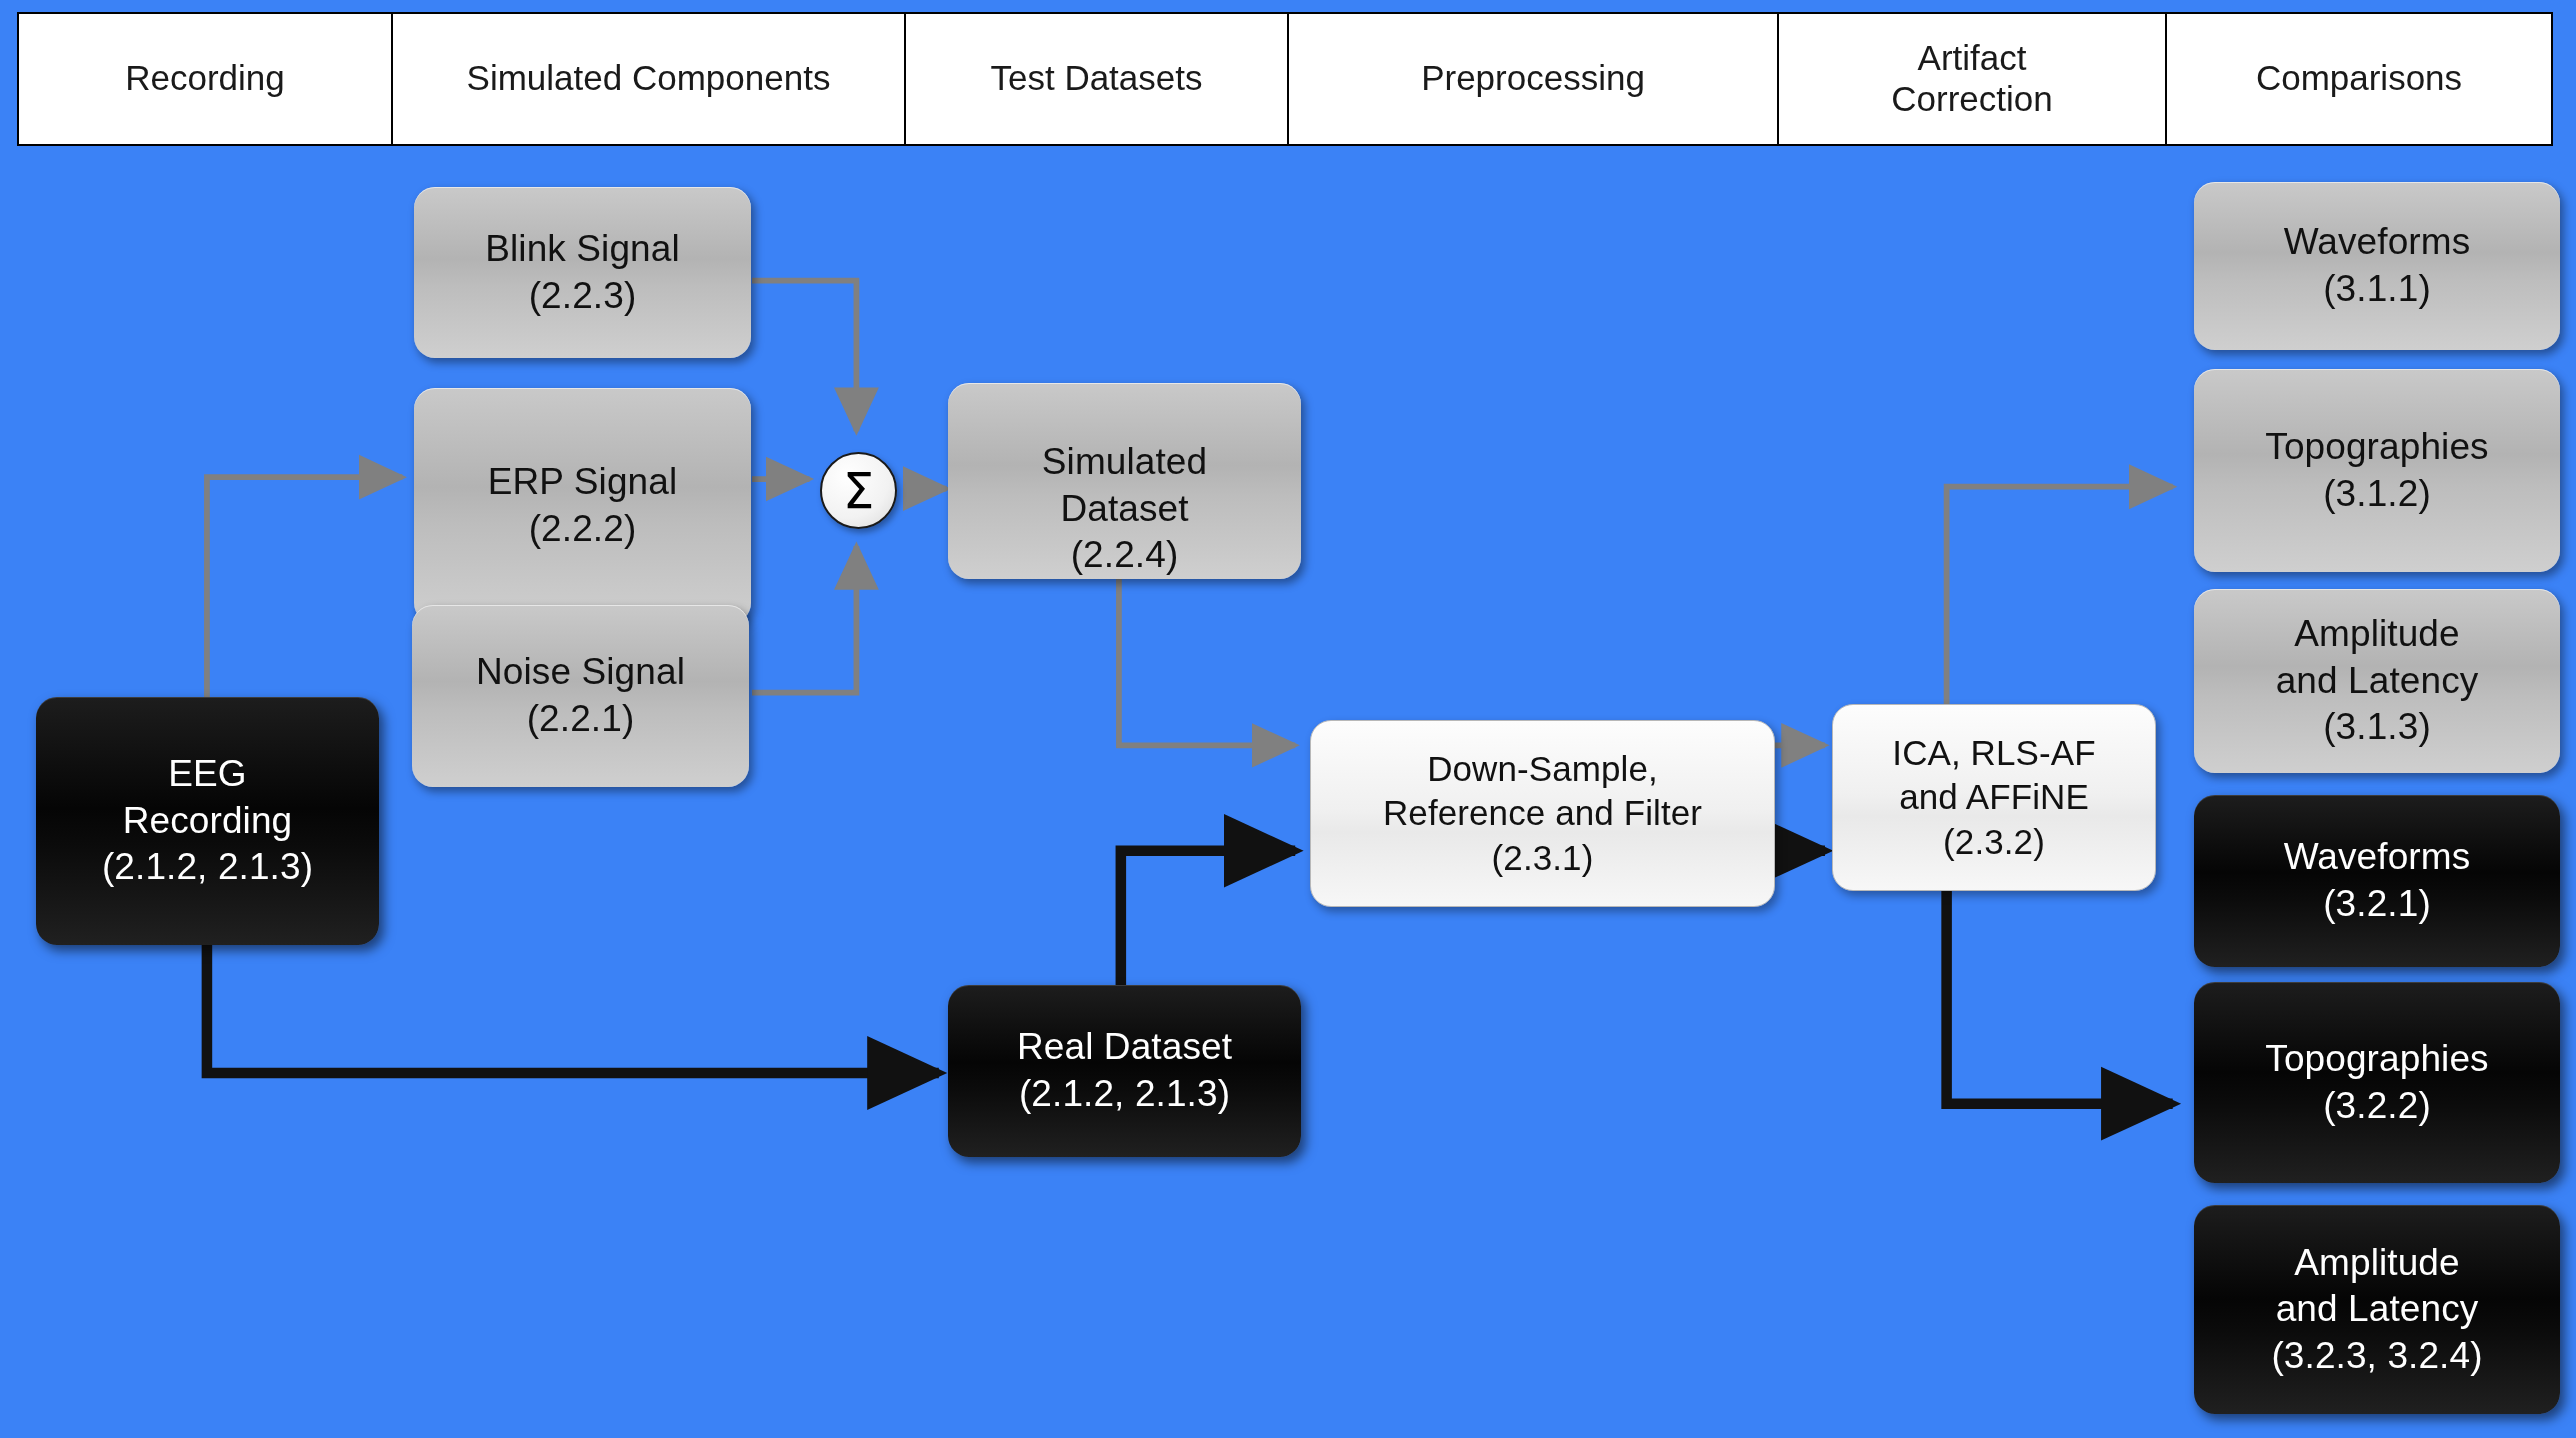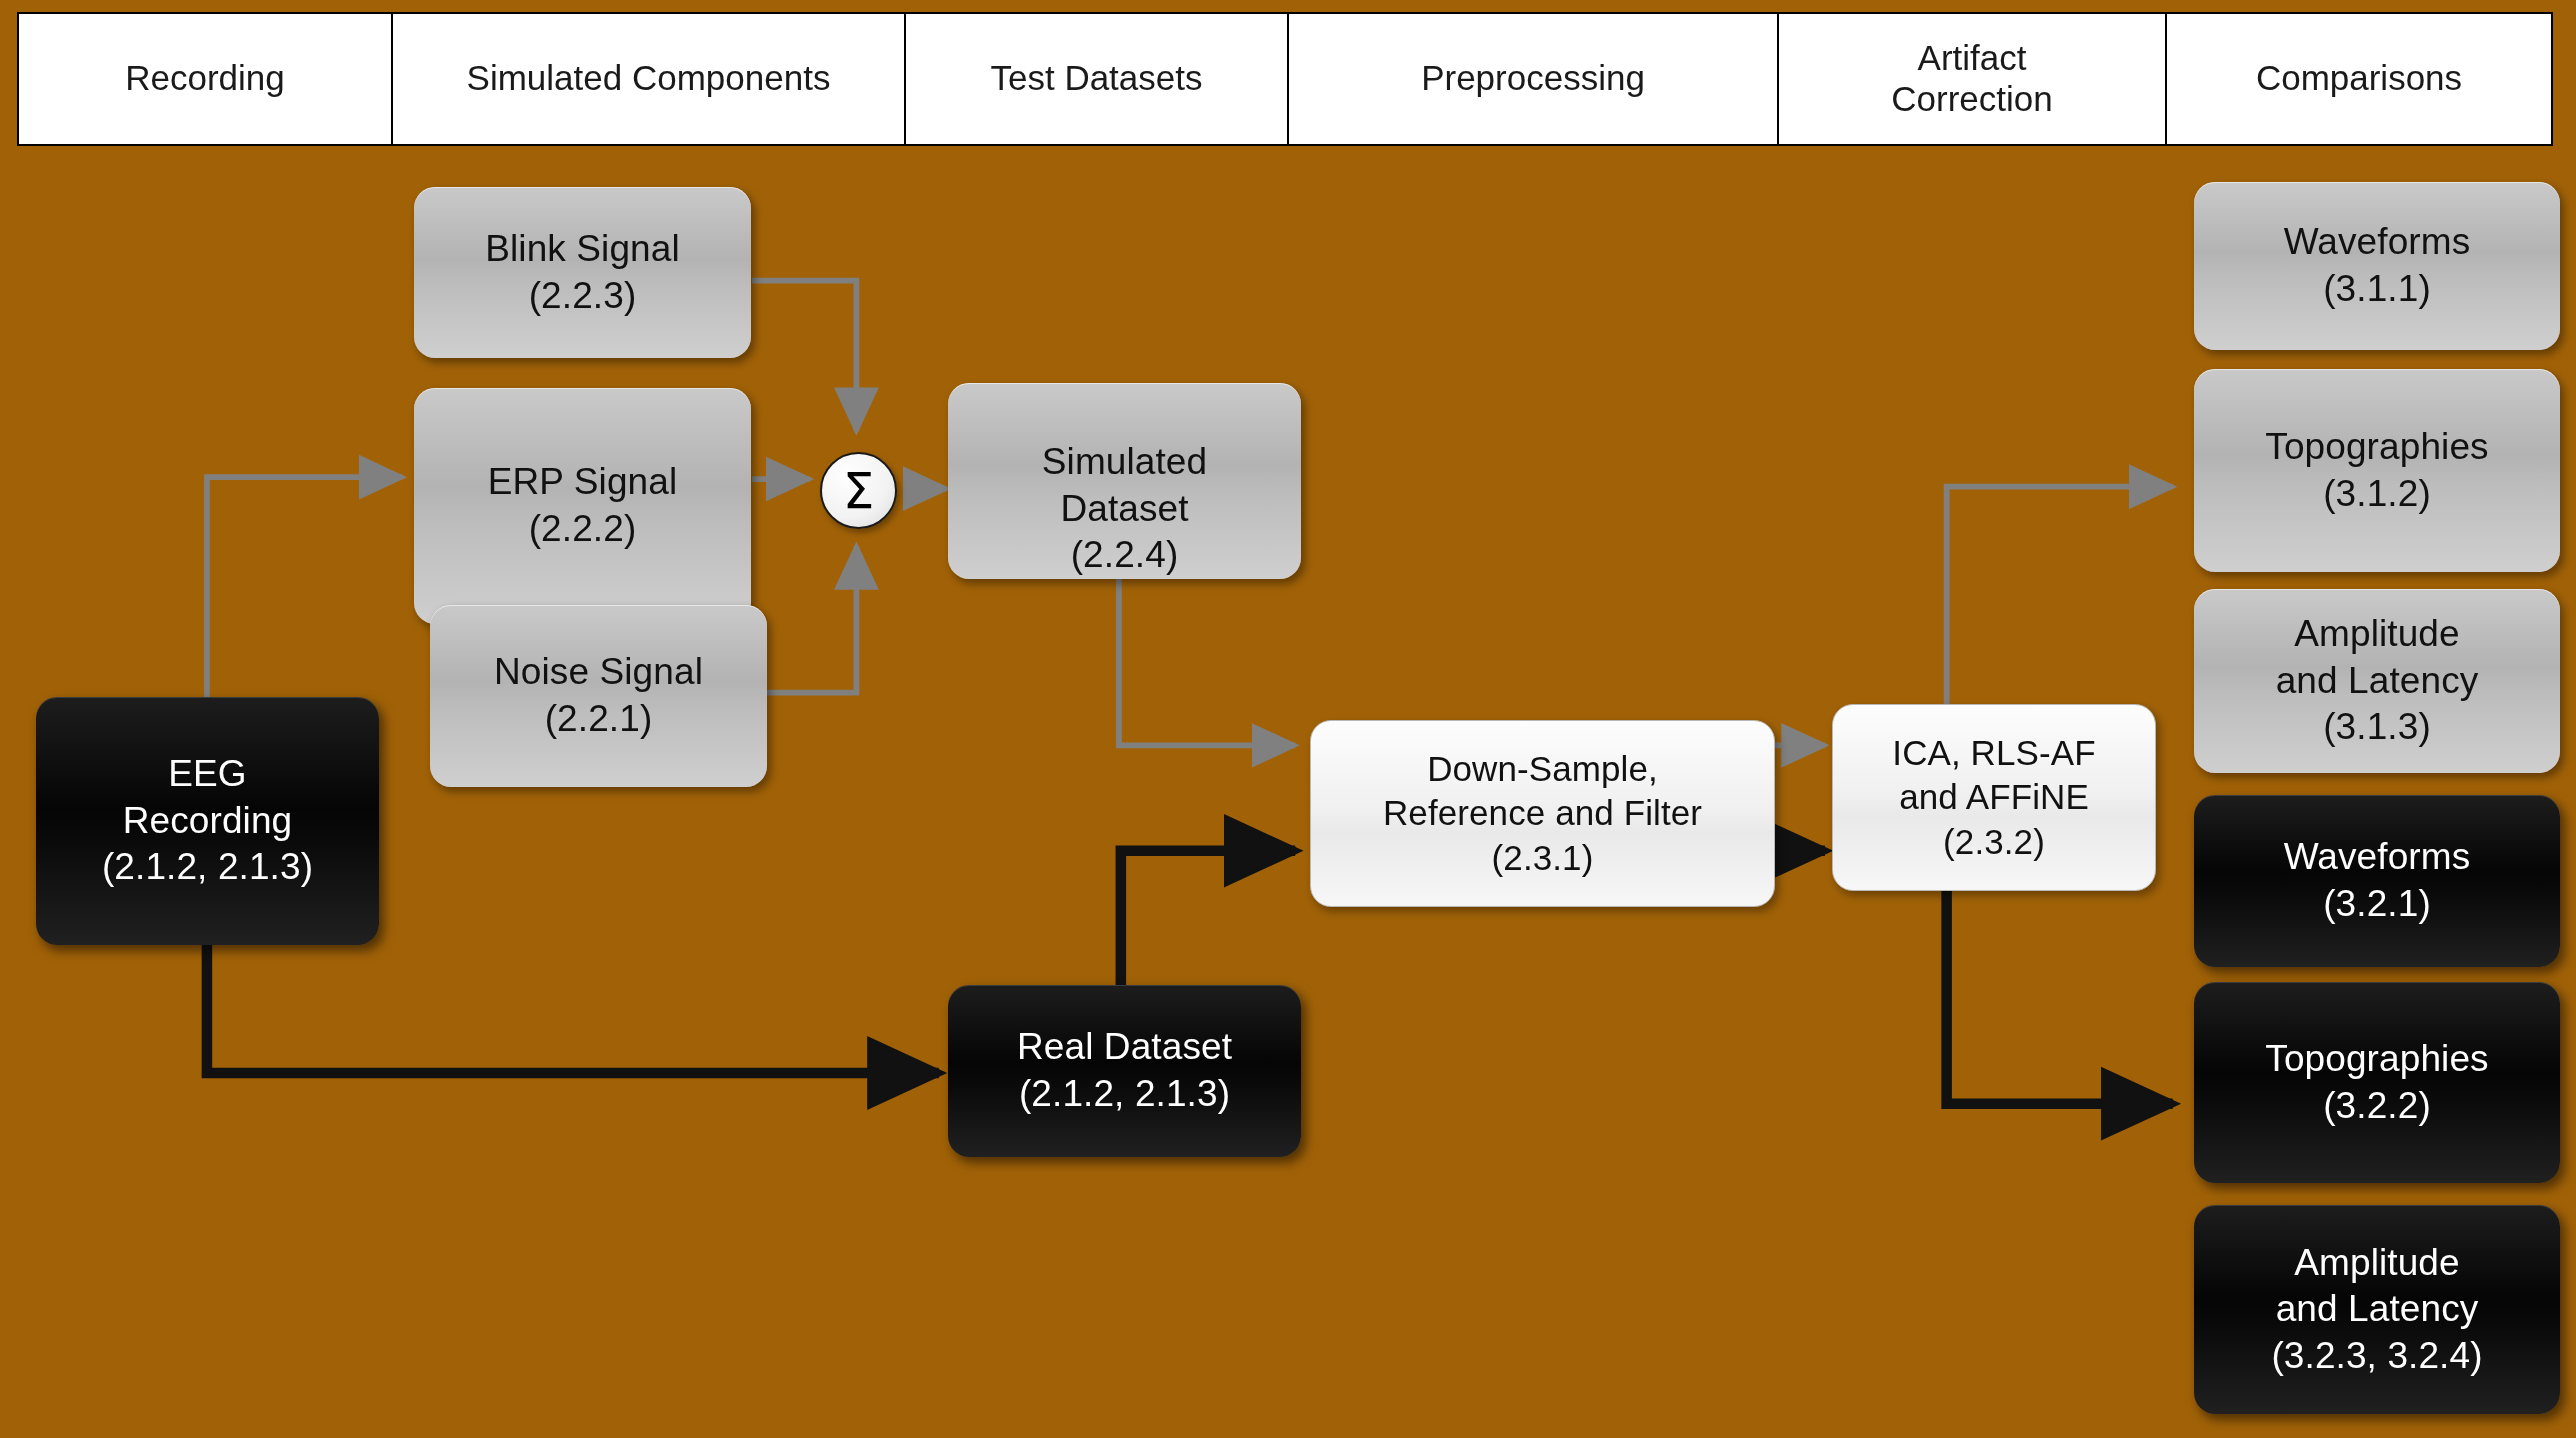--- a/index.html
+++ b/index.html
@@ -1,17 +1,17 @@
 <!DOCTYPE html>
 <html><head>
 <meta charset="utf-8">
 <style>
   html,body{margin:0;padding:0;background:#ffffff;}
   body{width:2576px;height:1439px;font-family:"Liberation Sans",sans-serif;overflow:hidden;}
-  #stage{position:relative;width:2576px;height:1439px;background:#a16207;}
+  #stage{position:relative;width:2576px;height:1439px;background:#3b82f6;}
 
   
   #header-table{position:absolute;left:17px;top:11.5px;width:2536px;height:134px;
     border:2.9px solid #000;box-sizing:border-box;display:flex;background:#fff;}
   .hcell{box-sizing:border-box;border-right:2.9px solid #000;display:flex;
     align-items:center;justify-content:center;text-align:center;
     font-size:35px;color:#1a1a1a;line-height:1.15;font-weight:400;}
   .hcell:last-child{border-right:none;}
 
   
@@ -119,21 +119,21 @@
     </span>
   </div>
 
   <div class="node gray" style="left:414px;top:388px;width:337px;height:236px;">
     <span class="lbl">
       <span>ERP Signal</span><br>
       <span>(2.2.2)</span>
     </span>
   </div>
 
-  <div class="node gray" style="left:430px;top:605px;width:337px;height:182px;">
+  <div class="node gray" style="left:412px;top:605px;width:337px;height:182px;">
     <span class="lbl">
       <span>Noise Signal</span><br>
       <span>(2.2.1)</span>
     </span>
   </div>
 
   <div class="node black" style="left:36px;top:697px;width:343px;height:248px;">
     <span class="lbl">
       <span>EEG</span><br>
       <span>Recording</span><br>

